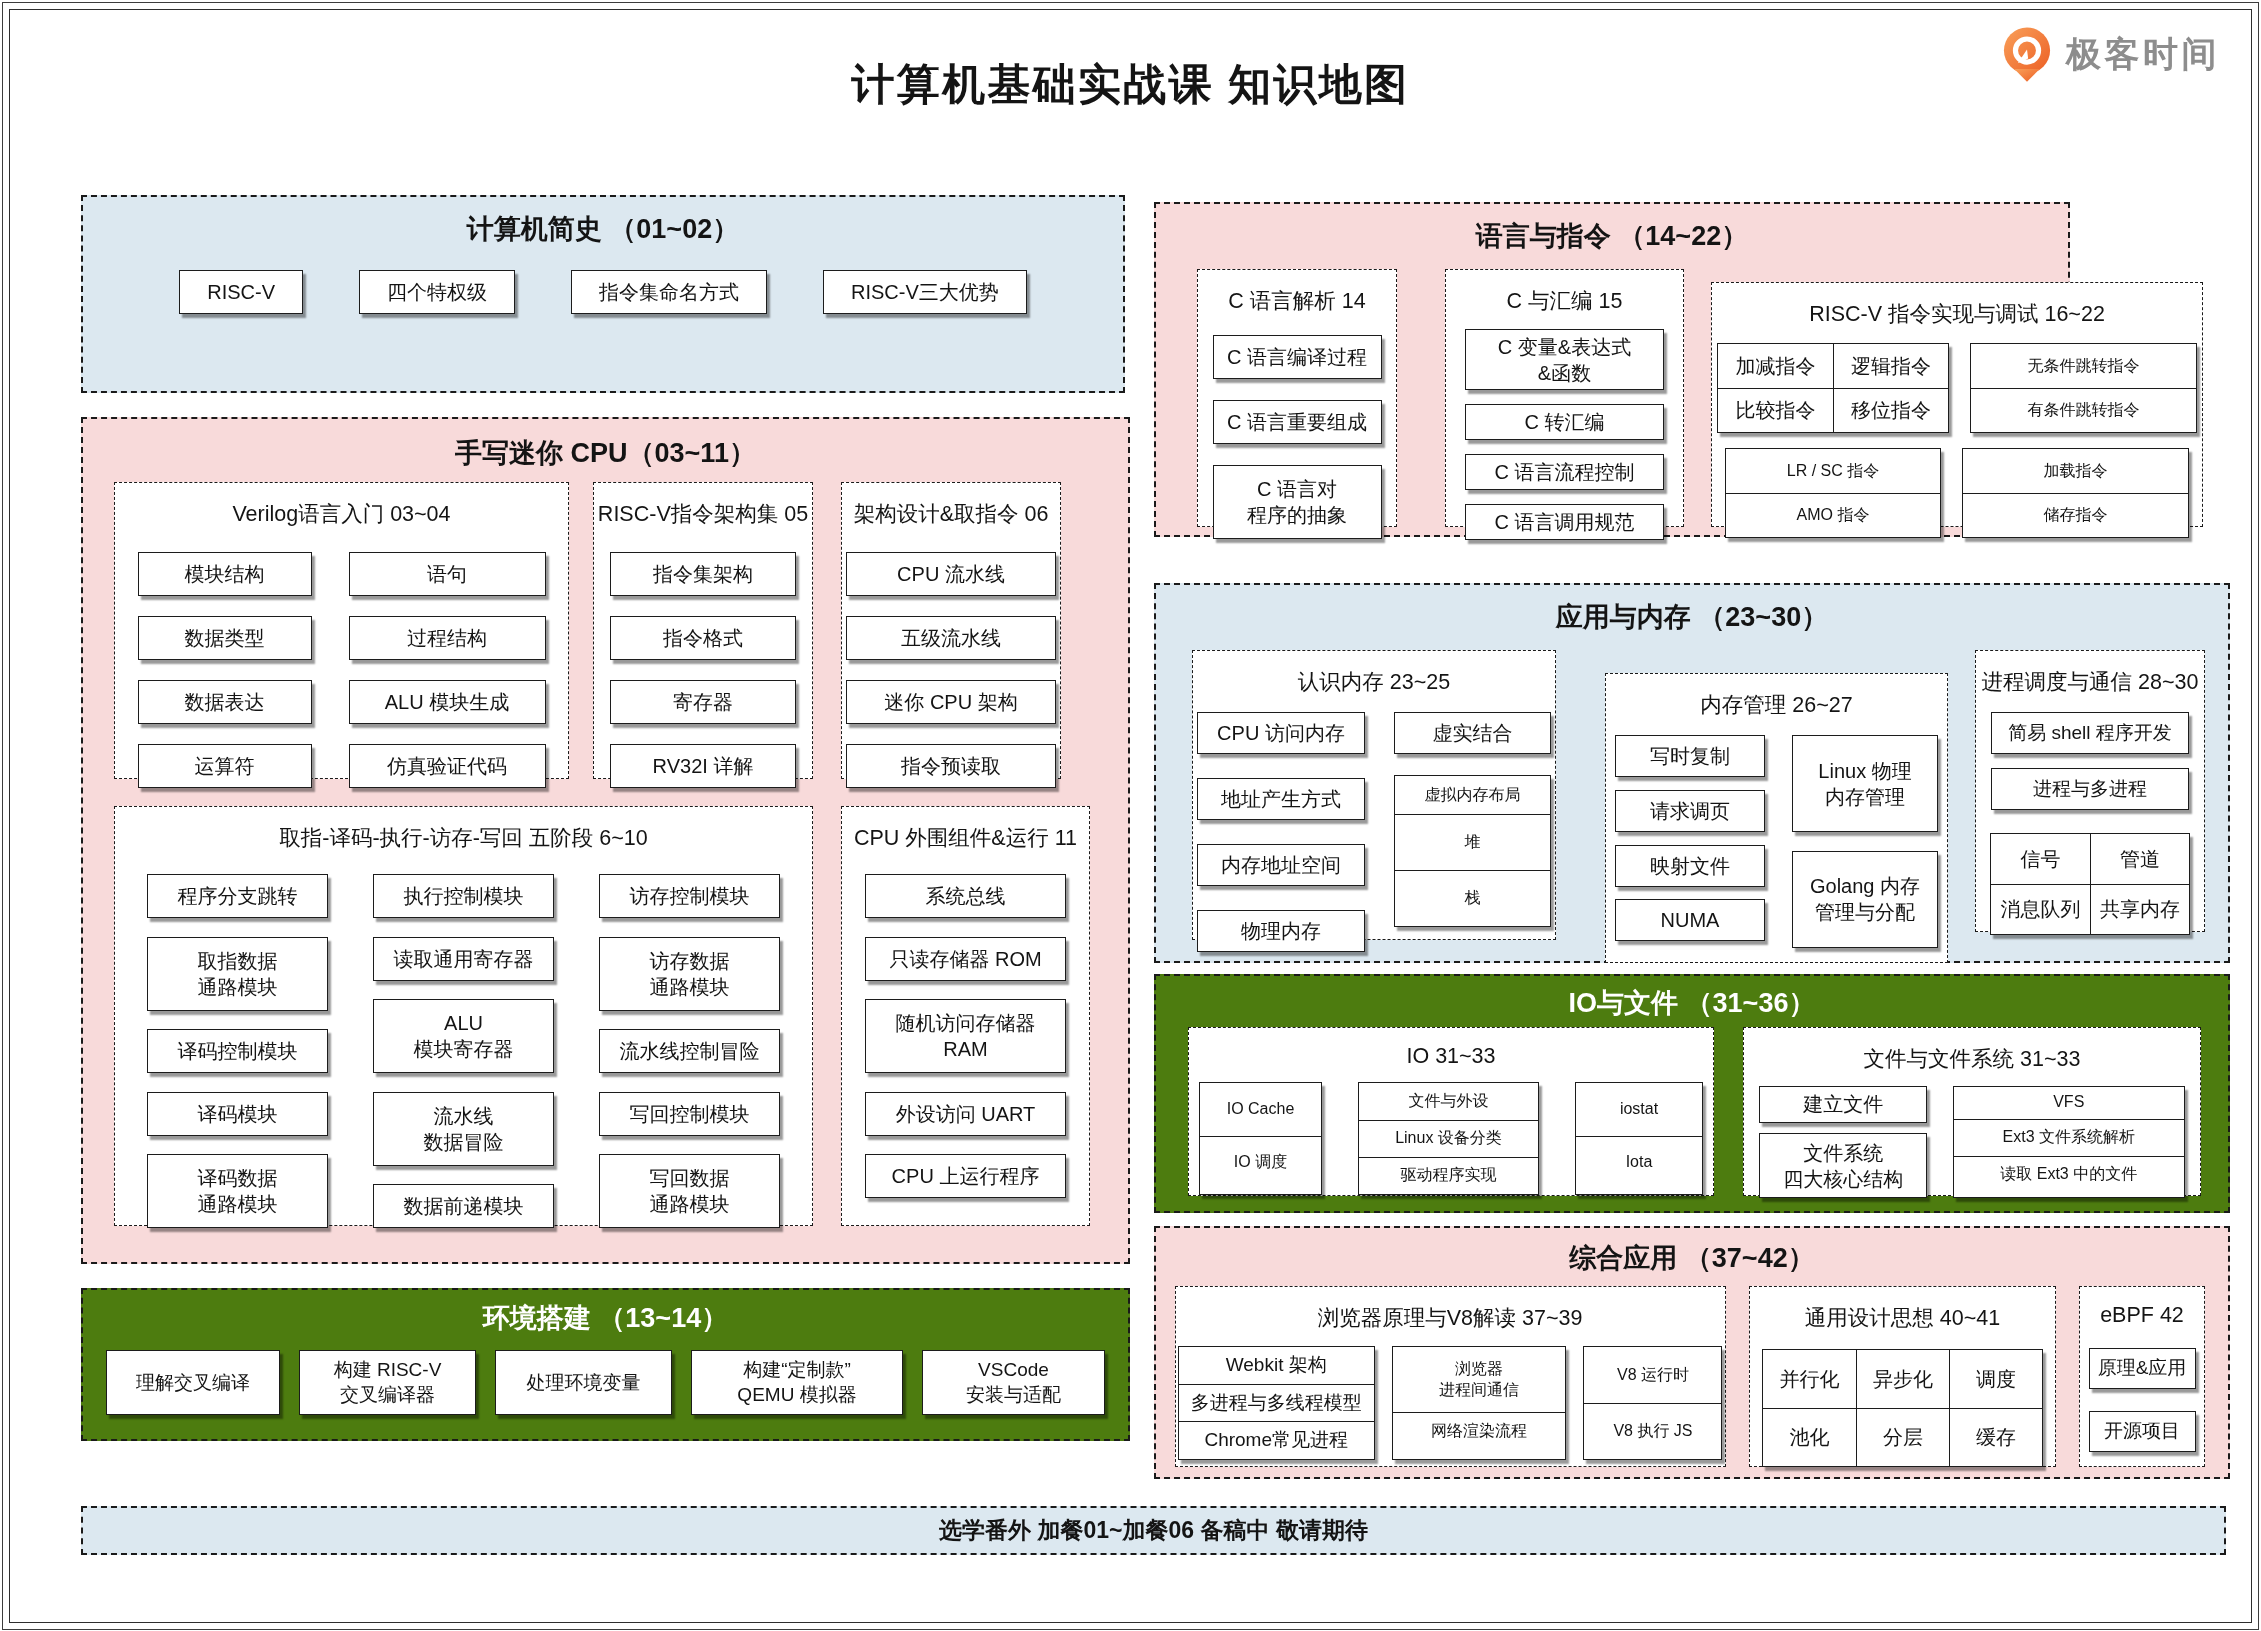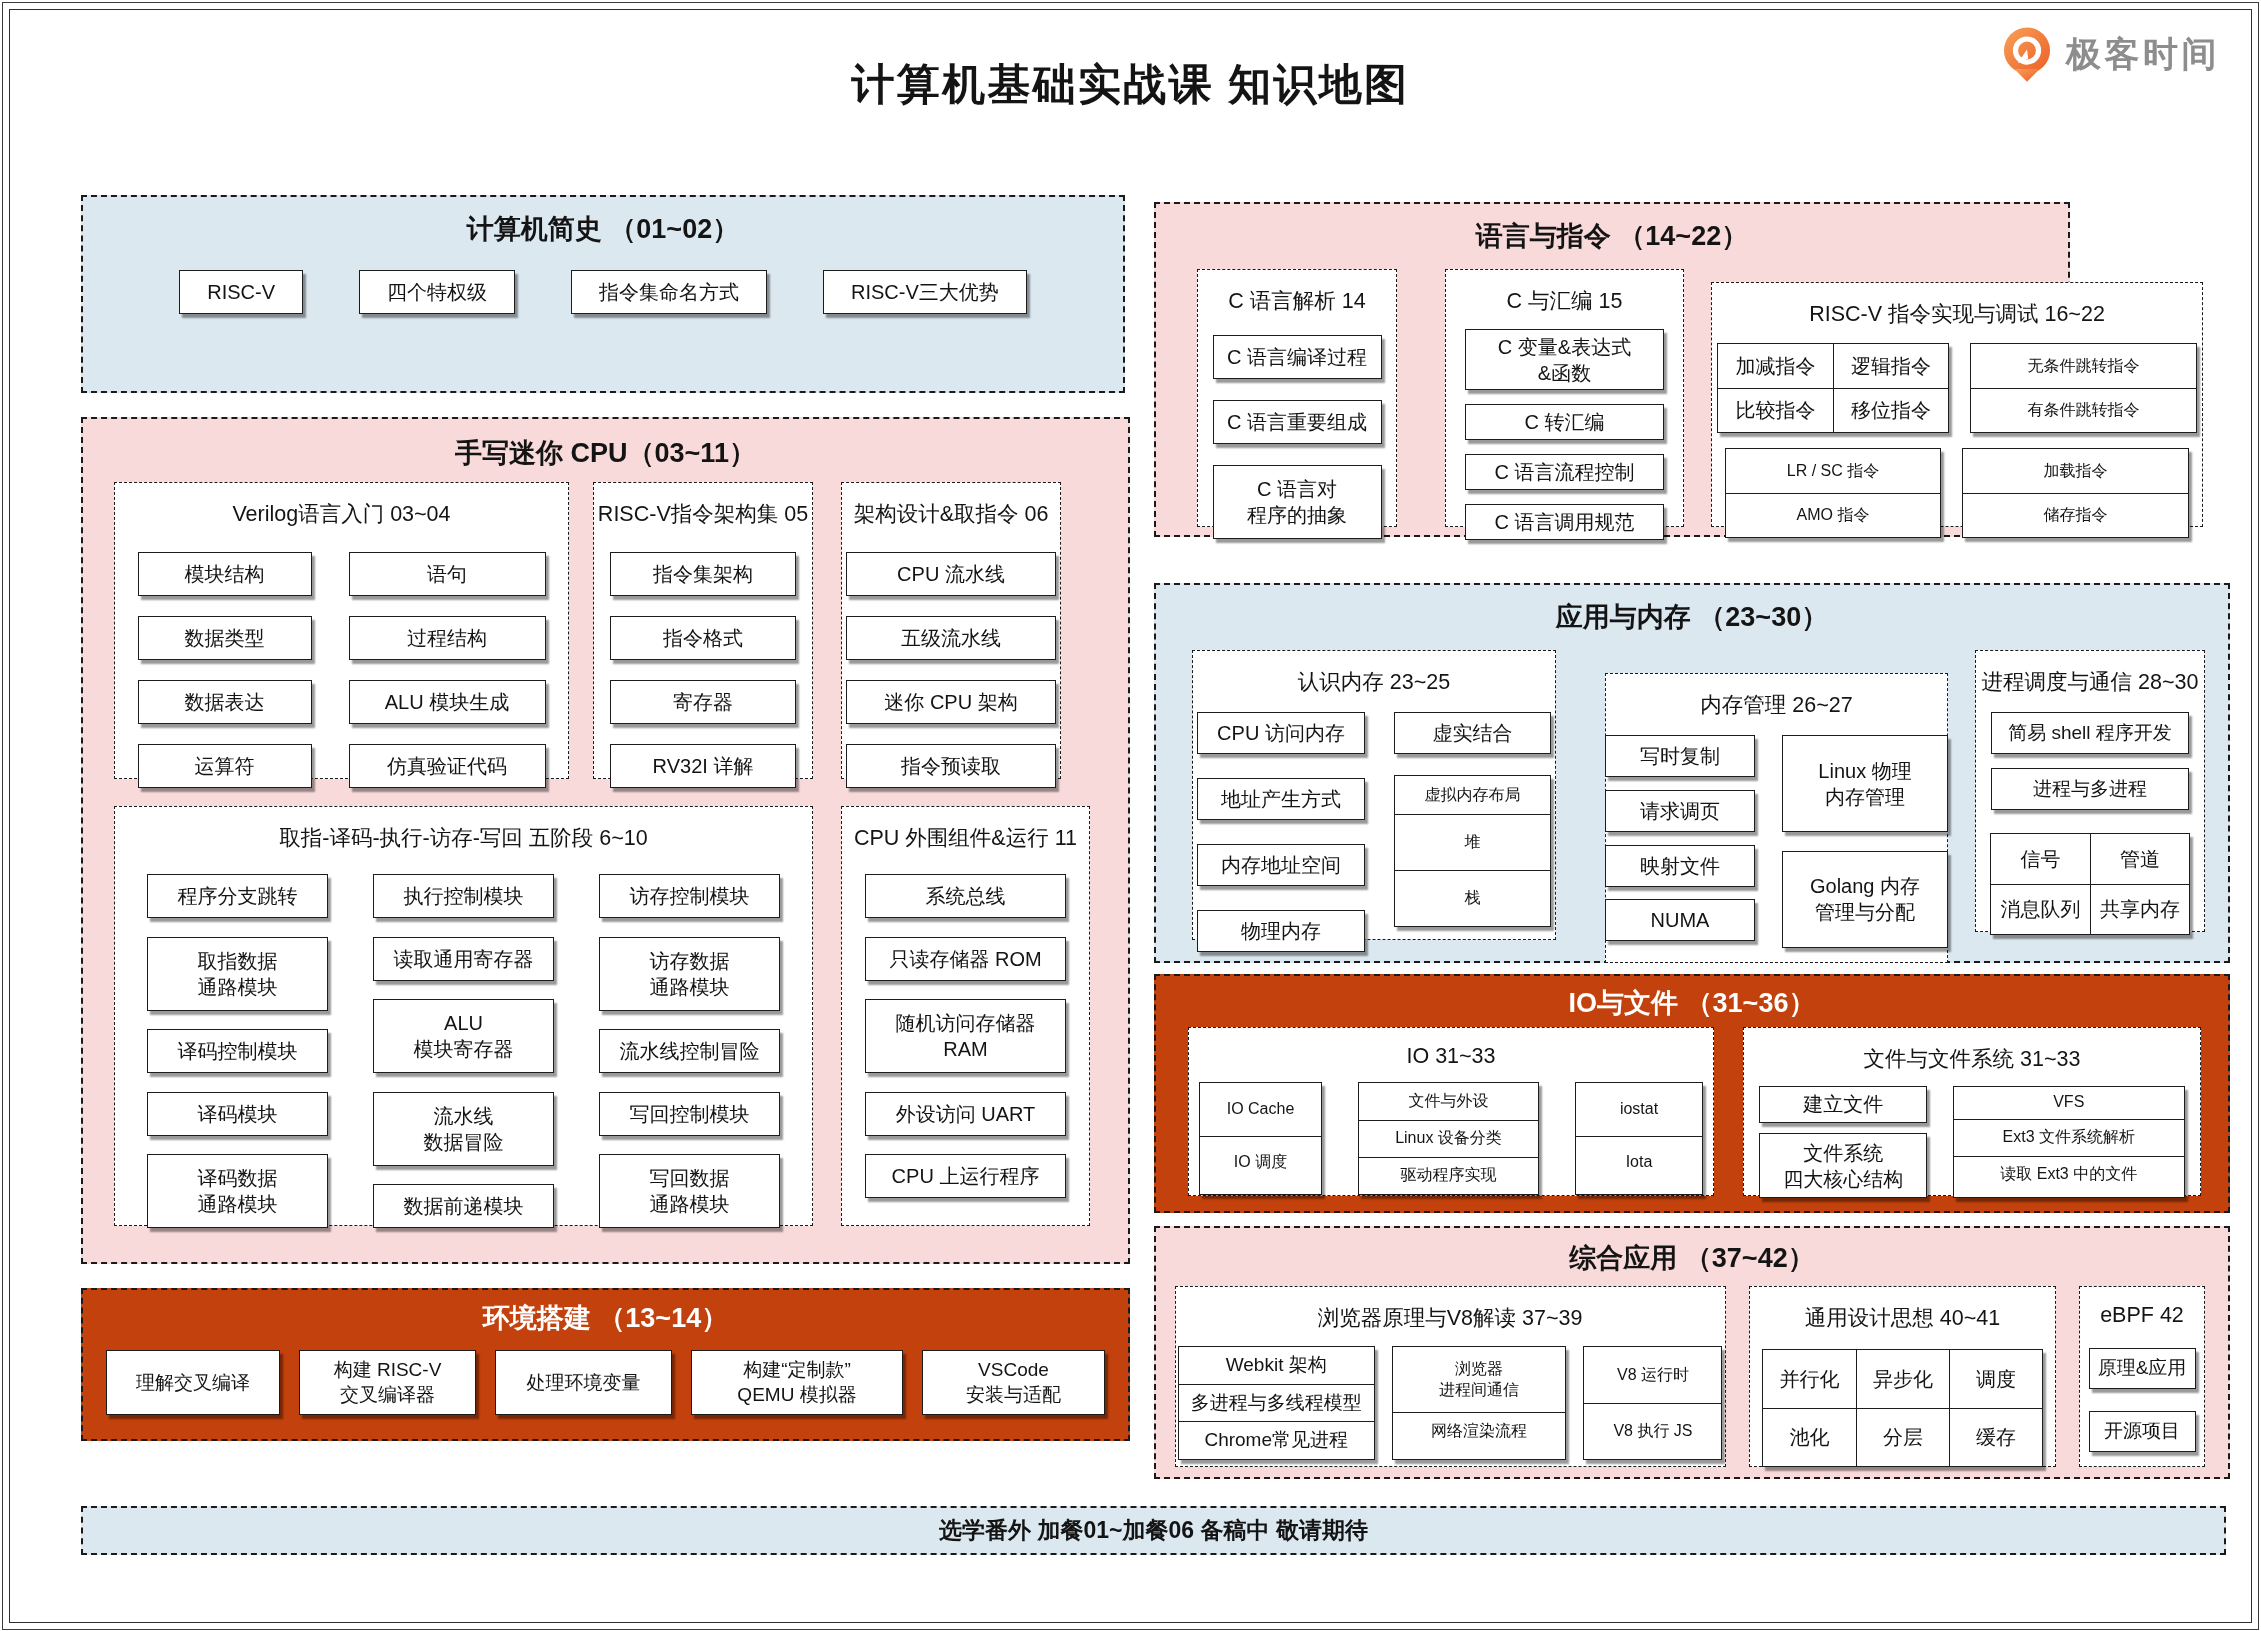--- a/index.html
+++ b/index.html
@@ -20,21 +20,21 @@
   }
 
   #logo { position:absolute; top:24px; right:41px; display:flex; align-items:center; gap:9.3px; }
   #logo .logo-text { font-size:35px; color:#8d8d8d; letter-spacing:3.5px; font-weight:bold; }
 
   
   .sec { position:absolute; border:2.3px dashed #1a1a1a; }
   .sec > h2 { text-align:center; font-size:27px; font-weight:bold; }
   .sec.blue  { background:#dce8f0; }
   .sec.pink  { background:#f8dada; }
-  .sec.dark  { background:#c2410c; }
+  .sec.dark  { background:#4d7c0f; }
   .sec.dark > h2 { color:#ffffff; }
 
   .panel { position:absolute; background:#ffffff; border:1.7px dashed #1a1a1a; }
   .panel h3 { text-align:center; font-size:21.5px; font-weight:normal; margin-top:16px; }
 
   .box {
     background:#fff; border:1.7px solid #1c1c1c;
     box-shadow:2.9px 3.5px 1.7px rgba(0,0,0,0.40);
     display:flex; align-items:center; justify-content:center;
     text-align:center; font-size:20px; line-height:1.30; white-space:pre-line;
@@ -129,21 +129,21 @@
   #p-proc   { left:819px; top:65px; width:230px; height:282px; }
   #p-know .krow { margin-top:16px; display:flex; justify-content:center; gap:29px; }
   #p-know .colA { gap:24px; } #p-know .colA .box { width:168px; height:42px; }
   #p-know .colB { gap:21px; }
   #p-know .colB .box { width:157px; height:42px; }
   #stack-layout { width:157px; }
   #stack-layout .cell:nth-child(1) { height:38px; }
   #stack-layout .cell:nth-child(2), #stack-layout .cell:nth-child(3) { height:56px; }
   #p-manage .mrow { margin-top:16px; display:flex; justify-content:center; gap:27px; }
   #p-manage .colA { gap:12.8px; } #p-manage .colA .box { width:150px; height:42px; }
-  #p-manage .colB { gap:18.6px; } #p-manage .colB .box { width:166px; height:97px; }
+  #p-manage .colB { gap:18.6px; } #p-manage .colB .box { width:146px; height:97px; }
   #p-proc .col { margin-top:16px; gap:14px; }
   #p-proc .box { width:198px; height:42px; font-size:19px; }
   #g-ipc { grid-template-columns:99px 99px; grid-auto-rows:50px; margin-top:9.3px; }
 
   
   #sec-io { left:1154px; top:974px; width:1076px; height:239px; }
   #sec-io h2 { margin-top:9.3px; }
   #p-io { left:32px;   top:51px; width:526px; height:169px; }
   #p-fs { left:587px; top:51px; width:458px; height:169px; }
   #p-io .iorow { margin-top:12.8px; display:flex; justify-content:center; gap:36px; }

